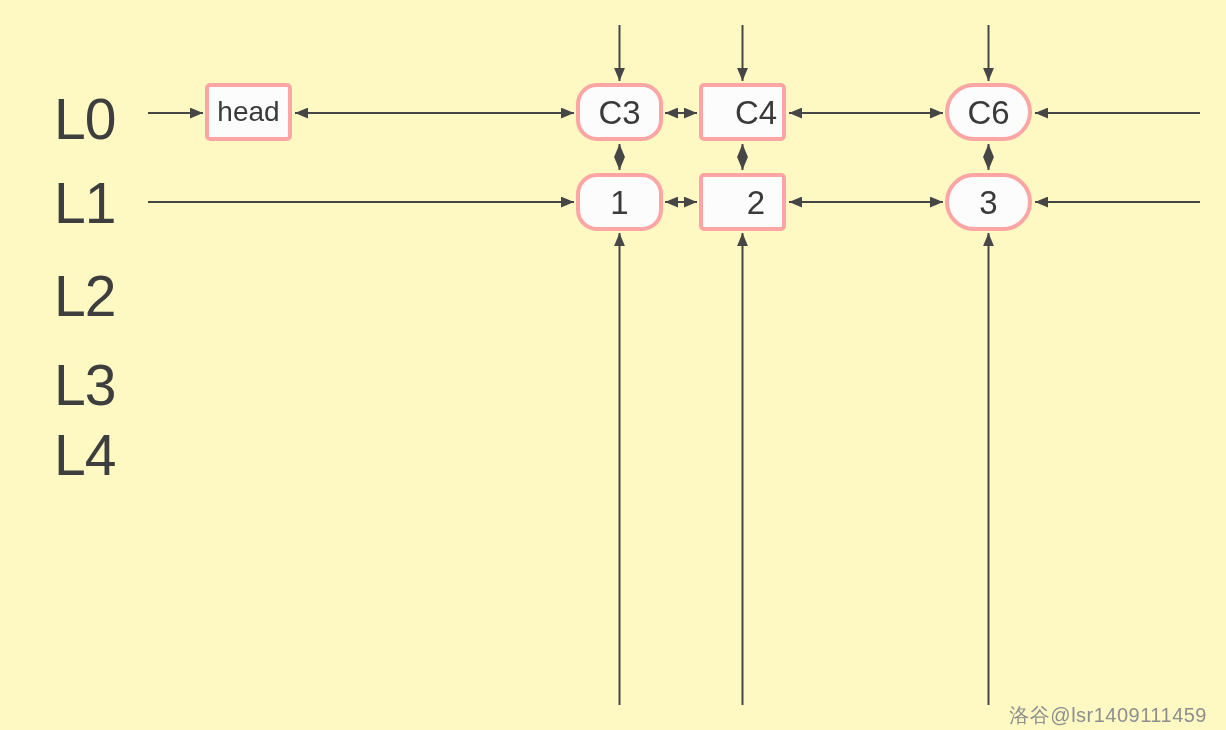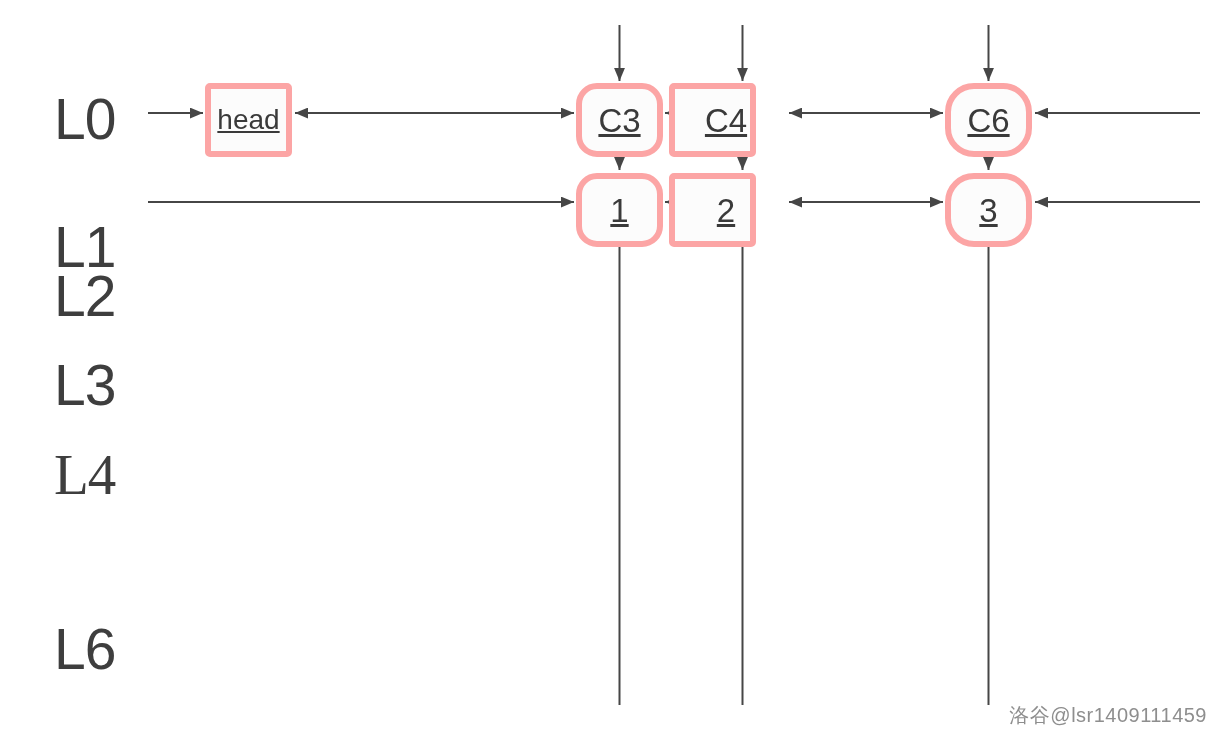--- a/index.html
+++ b/index.html
@@ -8,69 +8,68 @@
     background: #000000;
     width: 1226px;
     height: 730px;
     overflow: hidden;
     font-family: "Liberation Sans", "DejaVu Sans", sans-serif;
   }
   #stage {
     position: relative;
     width: 1226px;
     height: 730px;
-    background: #ffffff;
+    background: #fef9c3;
   }
   #connector-layer {
     position: absolute;
     left: 0;
     top: 0;
     width: 1226px;
     height: 730px;
   }
   .level-label {
     position: absolute;
     left: 54px;
     width: 70px;
     color: #3e3e3e;
     font-size: 57px;
     font-weight: 400;
     line-height: 62px;
     letter-spacing: -1px;
     user-select: none;
   }
   .lbl0 { top:  88px; }
-  .lbl1 { top: 172px; margin-top: 44px; }
+  .lbl1 { top: 172px; }
   .lbl2 { top: 265px; }
   .lbl3 { top: 354px; }
-  .lbl4 { top: 444px; font-family: Liberation Serif, serif; }
+  .lbl4 { top: 424px; }
   .lbl5 { top: 530px; }
   .lbl6 { top: 618px; }
   .node {
     position: absolute;
     width: 87px;
-    height: 74px;
+    height: 58px;
     box-sizing: border-box;
     background: #fcfcfc;
-    border: 6px solid #fca5a5;
+    border: 4px solid #fca5a5;
     border-radius: 5px;
     display: flex;
     align-items: center;
     justify-content: center;
     color: #3a3a3a;
     font-size: 33px;
     line-height: 1;
-    text-decoration: underline;
   }
   .node[data-name="node-head"] { font-size: 28px; }
   .row0 { top: 83px; }
   .row1 { top: 173px; }
   .col-head { left: 205px; }
   .col-a { left: 576px; border-radius: 21px; }
-  .col-b { left: 669px; padding-left: 27px; }
+  .col-b { left: 699px; padding-left: 27px; }
   .col-c { left: 945px; border-radius: 29px; }
   .watermark {
     position: absolute;
     right: 19px;
     top: 682px;
     color: #8e8e8e;
     font-size: 20px;
     letter-spacing: 0.5px;
     user-select: none;
     margin-top: 20px;
@@ -124,21 +123,20 @@
       <line data-name="arrow-c6-to-n3-bidirectional" x1="988.5" y1="144" x2="988.5" y2="170" marker-start="url(#ah-start)" marker-end="url(#ah-end)"></line>
       <line data-name="arrow-bottom-into-n3" x1="988.5" y1="233" x2="988.5" y2="705" marker-start="url(#ah-start)"></line>
     </g>
   </svg>
 
   <div class="level-label lbl0" data-name="level-label-l0">L0</div>
   <div class="level-label lbl1" data-name="level-label-l1">L1</div>
   <div class="level-label lbl2" data-name="level-label-l2">L2</div>
   <div class="level-label lbl3" data-name="level-label-l3">L3</div>
   <div class="level-label lbl4" data-name="level-label-l4">L4</div>
-  <div class="level-label lbl6" data-name="level-label-l6">L6</div>
 
   <div class="node row0 col-head" data-name="node-head">head</div>
   <div class="node row0 col-a" data-name="node-c3">C3</div>
   <div class="node row0 col-b" data-name="node-c4">C4</div>
   <div class="node row0 col-c" data-name="node-c6">C6</div>
   <div class="node row1 col-a" data-name="node-1">1</div>
   <div class="node row1 col-b" data-name="node-2">2</div>
   <div class="node row1 col-c" data-name="node-3">3</div>
 
   <div class="watermark" data-name="watermark-text">洛谷@lsr1409111459</div>

